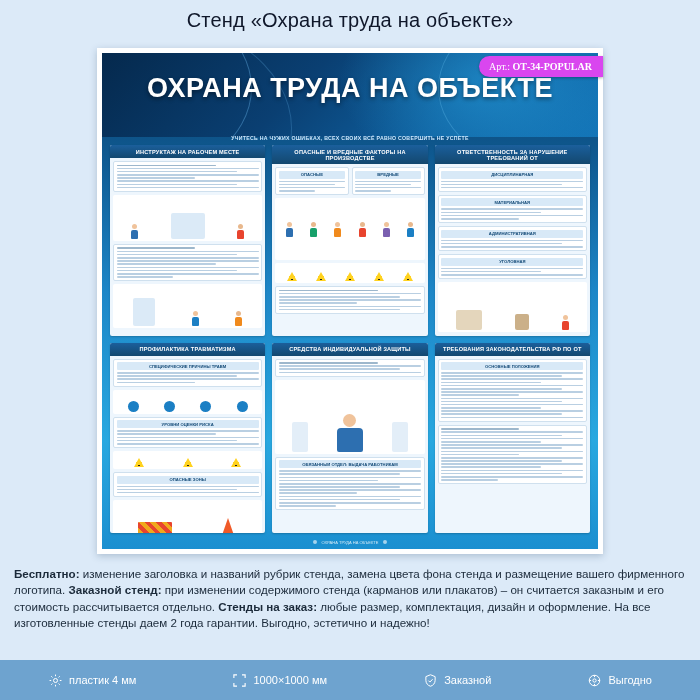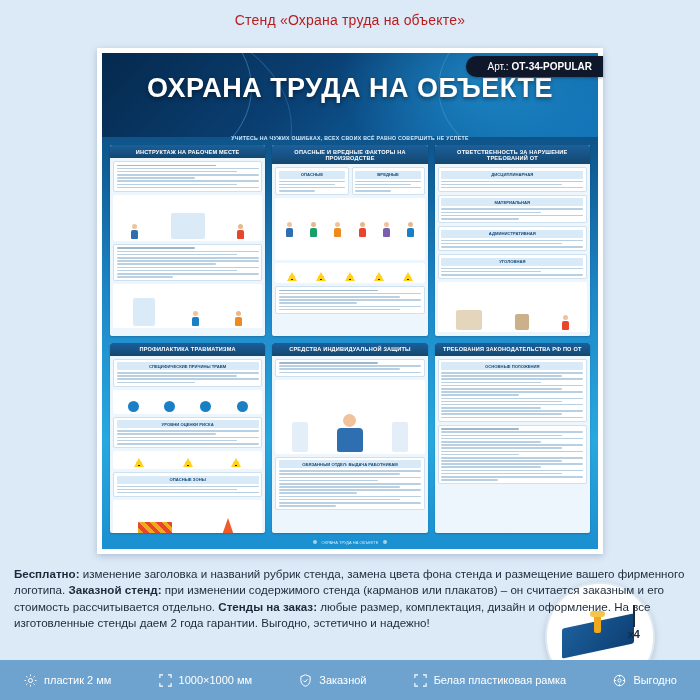--- a/index.html
+++ b/index.html
@@ -11,21 +11,21 @@
   }
   .page { position: relative; width: 700px; height: 700px; background: #dceaf8; }
 
   
   .topbar {
     position: absolute; left: 0; top: 0; width: 700px; height: 40px;
     background: #dceaf8;
     display: flex; align-items: center; justify-content: center;
   }
   .topbar .t {
-    font-size: 14px; color: #b91c1c; font-weight: 400; letter-spacing: .2px;
+    font-size: 20px; color: #0f172a; font-weight: 400; letter-spacing: .2px;
   }
 
   
   .poster-wrap {
     position: absolute; left: 97px; top: 48px; width: 506px; height: 506px;
     background: #ffffff;
     box-shadow: 0 2px 7px rgba(30,60,90,.25);
     padding: 5px;
   }
   .poster {
@@ -57,24 +57,25 @@
     color: #ffffff; font-weight: bold; font-size: 27px; letter-spacing: .5px;
     text-shadow: 0 2px 4px rgba(0,0,0,.45);
   }
   .poster-sub {
     position:absolute; left:0; right:0; top:82px; text-align:center;
     font-size: 5.2px; color:#cfe9ff; letter-spacing:.3px; font-weight:bold;
   }
 
   .art-badge {
     position: absolute; right: 0px; top: 8px;
-    background: #0f172a; color: #fff; font-size: 10px;
-    padding: 5px 11px 5px 22px; border-radius: 13px 0 0 13px;
+    background: #d946ef; color: #fff; font-size: 10px;
+    padding: 5px 11px 5px 10px; border-radius: 13px 0 0 13px;
     box-shadow: 0 1px 3px rgba(0,0,0,.3);
     white-space: nowrap;
+    font-family: Liberation Serif, serif;
   }
   .art-badge b { font-weight: bold; }
 
   
   .grid {
     position:absolute; left: 8px; right: 8px; top: 92px; bottom: 16px;
     display: grid; grid-template-columns: 1fr 1fr 1fr; grid-template-rows: 1fr 1fr;
     gap: 7px;
   }
   .panel {
@@ -541,50 +542,35 @@
         <span class="dot"></span>
       </div>
     </div>
 
     <div class="art-badge">
       <span>Арт.:</span>
       <b>ОТ-34-POPULAR</b>
     </div>
   </div>
 
-  <div class="mount">
-    <div class="mount-inner">
-      <div class="plate2"></div>
-      <div class="plate"></div>
-      <div class="screw"></div>
-      <div class="screw-head"></div>
-      <div class="x4">
-        <span class="arrow"></span>
-        <span>x4</span>
-      </div>
-      <div class="mm">
-        <span class="ar"></span><span>4мм</span>
-      </div>
-    </div>
-  </div>
 
   <div class="desc">
     <b>Бесплатно:</b><span> изменение заголовка и названий рубрик стенда, замена цвета фона стенда и размещение вашего фирменного логотипа. </span><b>Заказной стенд:</b><span> при изменении содержимого стенда (карманов или плакатов) – он считается заказным и его стоимость рассчитывается отдельно. </span><b>Стенды на заказ:</b><span> любые размер, комплектация, дизайн и оформление. На все изготовленные стенды даем 2 года гарантии. Выгодно, эстетично и надежно!</span>
   </div>
 
   <div class="featbar">
 
     <div class="feat">
       <span class="ic">
         <svg width="15" height="15" viewBox="0 0 24 24" fill="none" stroke="#fff" stroke-width="1.6">
           <circle cx="12" cy="12" r="3.2"></circle>
           <path d="M12 2.5v2.6M12 18.9v2.6M2.5 12h2.6M18.9 12h2.6M5.2 5.2l1.9 1.9M16.9 16.9l1.9 1.9M18.8 5.2l-1.9 1.9M7.1 16.9l-1.9 1.9"></path>
         </svg>
       </span>
-      <span>пластик 2 мм</span>
+      <span>пластик 4 мм</span>
     </div>
 
     <div class="feat">
       <span class="ic">
         <svg width="15" height="15" viewBox="0 0 24 24" fill="none" stroke="#fff" stroke-width="1.8">
           <path d="M3 8V3h5M21 8V3h-5M3 16v5h5M21 16v5h-5"></path>
         </svg>
       </span>
       <span>1000×1000 мм</span>
     </div>
@@ -592,28 +578,20 @@
     <div class="feat">
       <span class="ic">
         <svg width="15" height="15" viewBox="0 0 24 24" fill="none" stroke="#fff" stroke-width="1.6">
           <path d="M12 2.8l7.4 3v6c0 4.4-3.1 8.3-7.4 9.4C7.7 20.1 4.6 16.2 4.6 11.8v-6z"></path>
           <path d="M8.7 12.2l2.3 2.3 4.4-4.6"></path>
         </svg>
       </span>
       <span>Заказной</span>
     </div>
 
-    <div class="feat">
-      <span class="ic">
-        <svg width="15" height="15" viewBox="0 0 24 24" fill="none" stroke="#fff" stroke-width="1.8">
-          <path d="M3 8V3h5M21 8V3h-5M3 16v5h5M21 16v5h-5"></path>
-        </svg>
-      </span>
-      <span>Белая пластиковая рамка</span>
-    </div>
 
     <div class="feat">
       <span class="ic">
         <svg width="15" height="15" viewBox="0 0 24 24" fill="none" stroke="#fff" stroke-width="1.6">
           <circle cx="12" cy="12" r="8.4"></circle>
           <circle cx="12" cy="12" r="2.6"></circle>
           <path d="M12 3.6v3M12 17.4v3M3.6 12h3M17.4 12h3"></path>
         </svg>
       </span>
       <span>Выгодно</span>

